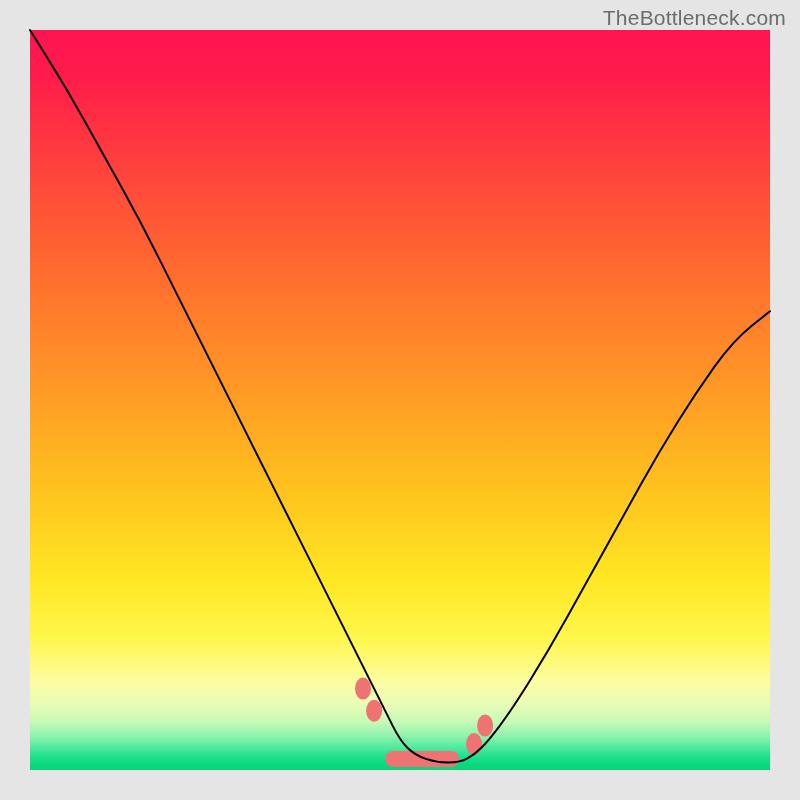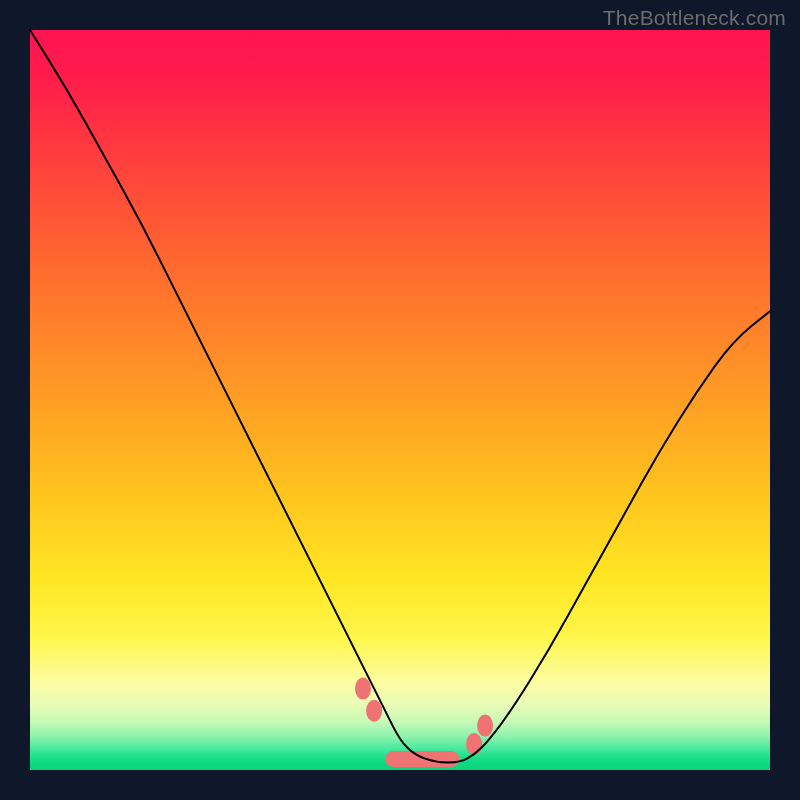--- a/index.html
+++ b/index.html
@@ -8,21 +8,21 @@
     width: 800px;
     height: 800px;
     overflow: hidden;
     background: #000;
     font-family: Arial, Helvetica, sans-serif;
   }
   .frame {
     position: relative;
     width: 800px;
     height: 800px;
-    background: #0f172a;
+    background: #e5e5e5;
   }
   .plot {
     position: absolute;
     left: 30px;
     top: 30px;
     width: 740px;
     height: 740px;
     
     background: linear-gradient(
       to bottom,

